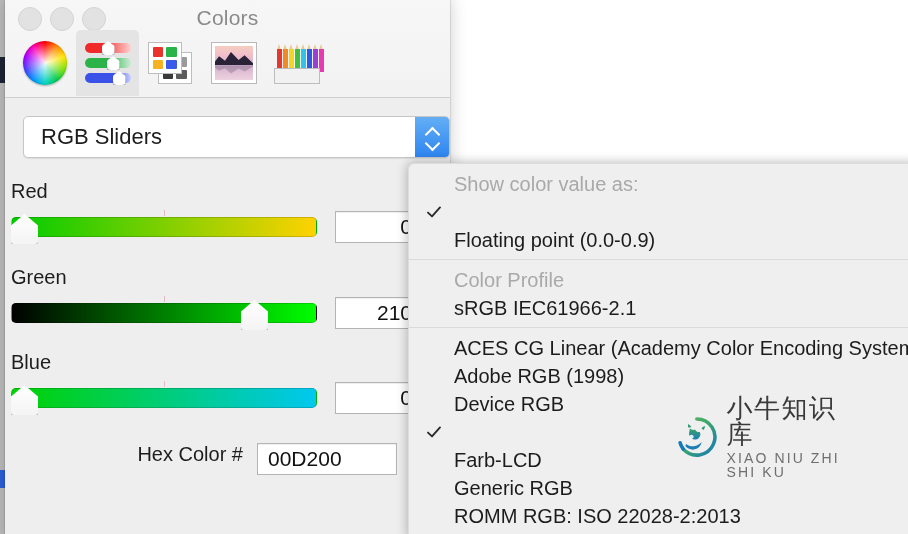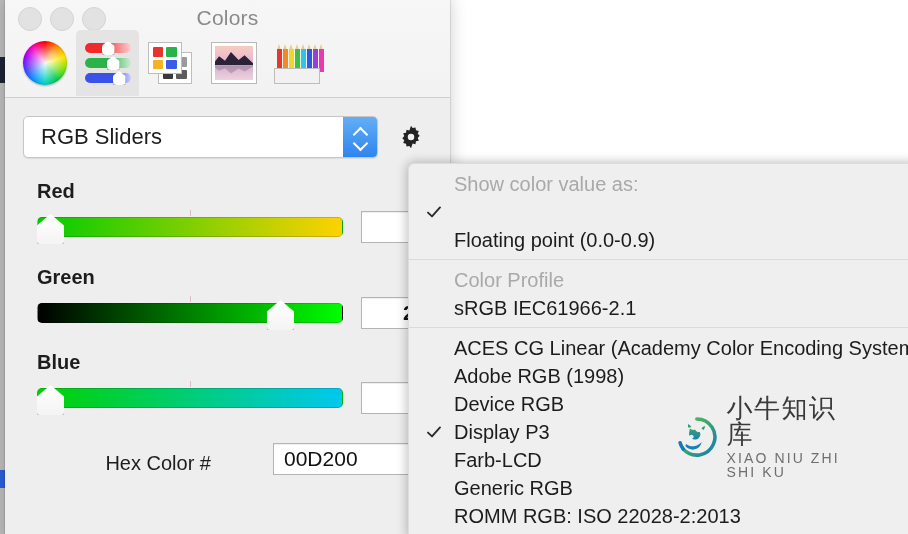--- a/index.html
+++ b/index.html
@@ -194,21 +194,21 @@
   
   .content {
     position: relative;
     height: 443px;
     background: #eeeeee;
   }
 
   .popup-row { position: absolute; left: 18px; top: 18px; display: flex; align-items: center; }
   .popup-button {
     position: relative;
-    width: 355px; height: 42px;
+    width: 427px; height: 42px;
     background: #ffffff;
     border: 1px solid #c6c6c6;
     border-radius: 5px;
     box-shadow: 0 1px 1px rgba(0,0,0,0.08);
     display: flex; align-items: center;
     box-sizing: border-box;
   }
   .popup-label { padding-left: 17px; font-size: 22px; color: #1d1d1d; }
   .popup-arrows {
     position: absolute; right: 0; top: 0; width: 34px; height: 40px;
@@ -218,21 +218,21 @@
   }
   .chev { width: 13px; height: 8px; position: relative; }
   .chev::before {
     content: ""; position: absolute; left: 1px; top: 1px;
     width: 9px; height: 9px; border-left: 2.4px solid #fff; border-top: 2.4px solid #fff;
     transform: rotate(45deg);
   }
   .chev.down::before { transform: rotate(-135deg); top: -1px; }
   .gear-btn { margin-left: 20px; width: 26px; height: 26px; }
 
-  .slider-group { position: absolute; left: 32px; font-weight: bold; }
+  .slider-group { position: absolute; left: 6px; }
   .sg-red   { top: 82px; }
   .sg-green { top: 168px; }
   .sg-blue  { top: 253px; }
 
   .sg-label { font-size: 20px; color: #1d1d1d; margin-bottom: 8px; }
 
   .sg-row { display: flex; align-items: center; }
   .track-wrap { position: relative; width: 306px; height: 26px; }
   .tick {
     position: absolute; left: 50%; top: -4px; width: 1px; height: 6px; background: #e2b9c6;
@@ -260,23 +260,23 @@
     background: #ffffff;
     border: 1px solid #b4b4b4;
     box-shadow: inset 0 1px 1px rgba(0,0,0,0.07);
     display: flex; align-items: center; justify-content: flex-end;
     padding-right: 10px;
     font-size: 21px; color: #111;
     box-sizing: border-box;
   }
 
   .hex-row {
-    position: absolute; left: 18px; top: 345px;
+    position: absolute; left: 2px; top: 345px;
     width: 390px;
-    display: flex; align-items: flex-end; justify-content: flex-end; gap: 48px;
+    display: flex; align-items: flex-start; justify-content: flex-end;
   }
   .hex-label { font-size: 20px; color: #1d1d1d; margin-right: 14px; }
   .hex-field {
     width: 140px; height: 32px;
     background: #ffffff;
     border: 1px solid #b4b4b4;
     box-shadow: inset 0 1px 1px rgba(0,0,0,0.07);
     display: flex; align-items: center;
     padding-left: 10px;
     font-size: 21px; color: #111;
@@ -535,21 +535,20 @@
         <div class="ctx-item">
           <span>Adobe RGB (1998)</span>
         </div>
         <div class="ctx-item">
           <span>Device RGB</span>
         </div>
         <div class="ctx-item">
           <svg class="ctx-check" viewBox="0 0 16 16">
             <path d="M2 8.6 L6 12.4 L14 3.4" fill="none" stroke="#2b2b2b" stroke-width="1.9" stroke-linecap="round" stroke-linejoin="round"></path>
           </svg>
-          <span>Display P3</span>
         </div>
         <div class="ctx-item">
           <span>Farb-LCD</span>
         </div>
         <div class="ctx-item">
           <span>Generic RGB</span>
         </div>
         <div class="ctx-item">
           <span>ROMM RGB: ISO 22028-2:2013</span>
         </div>

